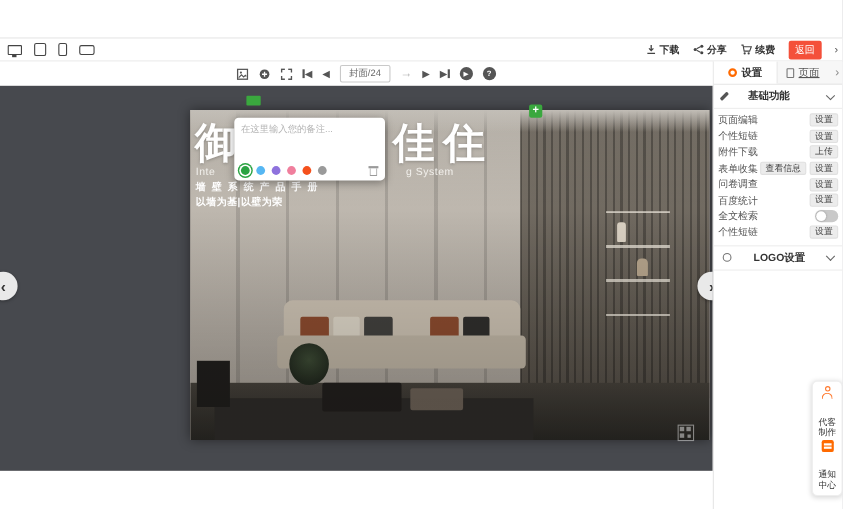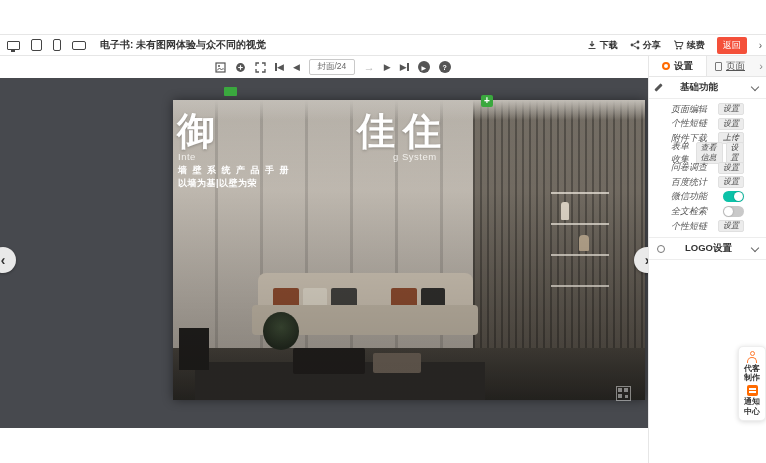--- a/index.html
+++ b/index.html
@@ -48,21 +48,21 @@
   .cu3{left:158px;width:26px;background:#41403d;}
   .cu4{left:218px;width:26px;background:#8a4a2e;}
   .cu5{left:248px;width:24px;background:#2f2e2c;}
   .ph-plant{left:90px;top:212px;width:36px;height:38px;background:radial-gradient(circle at 50% 40%,#3c4a34,#232a1f 70%);border-radius:50%;}
   .ph-table1{left:120px;top:248px;width:72px;height:26px;background:#221f1d;border-radius:2px;}
   .ph-table2{left:200px;top:253px;width:48px;height:20px;background:#6d6257;border-radius:2px;}
   .ph-shade{left:0;top:0;width:100%;height:100%;background:linear-gradient(180deg,rgba(0,0,0,.10),rgba(0,0,0,0) 30%,rgba(0,0,0,.18) 88%);}
   .cover-t{position:absolute;color:#fff;font-weight:bold;top:12px;font-size:38px;line-height:1;text-shadow:0 1px 3px rgba(0,0,0,.25);}
   .cover-t.c1{left:4px;} .cover-t.c2{left:184px;} .cover-t.c3{left:230px;}
   .cover-sub{position:absolute;top:51px;color:#f2f0ec;font-size:9.5px;letter-spacing:.5px;}
-  .cover-sub.sl{left:5px;} .cover-sub.sr{left:220px;}
+  .cover-sub.sl{left:5px;} .cover-sub.sr{left:196px;}
   .cover-l3{position:absolute;left:5px;top:64px;color:#fff;font-size:9px;font-weight:bold;letter-spacing:1.5px;}
   .cover-l4{position:absolute;left:5px;top:77px;color:#fff;font-size:9px;font-weight:bold;letter-spacing:.5px;}
   .flag{position:absolute;left:224px;top:9px;width:13px;height:9px;border-radius:1px;cursor:pointer;}
   .plusbtn{position:absolute;left:481px;top:17px;width:12px;height:12px;border-radius:2px;color:#fff;font-size:10px;line-height:11px;text-align:center;font-weight:bold;cursor:pointer;}
   .qr{position:absolute;left:616px;top:308px;width:15px;height:15px;border:1.5px solid rgba(255,255,255,.45);box-sizing:border-box;background:
       linear-gradient(rgba(255,255,255,.45),rgba(255,255,255,.45)) 1px 1px/4px 4px no-repeat,
       linear-gradient(rgba(255,255,255,.45),rgba(255,255,255,.45)) 7px 1px/4px 4px no-repeat,
       linear-gradient(rgba(255,255,255,.45),rgba(255,255,255,.45)) 1px 7px/4px 4px no-repeat,
       linear-gradient(rgba(255,255,255,.45),rgba(255,255,255,.45)) 8px 8px/3px 3px no-repeat;cursor:pointer;}
   .nav{position:absolute;top:169px;width:26px;height:26px;border-radius:50%;background:#e9e9e9;color:#333;display:flex;align-items:center;justify-content:center;font-size:14px;font-weight:bold;cursor:pointer;box-shadow:0 1px 3px rgba(0,0,0,.3);}
@@ -87,52 +87,51 @@
   .gear{width:8px;height:8px;border-radius:50%;box-sizing:border-box;}
   .gear.orange{border:2.5px solid #ff6a00;}
   .gear.dark{border:2.5px solid #555;}
   .doc{width:7px;height:9px;border:1px solid #777;border-radius:1px;box-sizing:border-box;}
   .pencil{width:3px;height:9px;background:#555;transform:rotate(45deg);border-radius:1px;}
   .logoic{width:8px;height:8px;border:1.5px solid #777;border-radius:50%;box-sizing:border-box;}
   .sec{display:flex;align-items:center;gap:20px;height:21px;padding:0 8px;border-bottom:1px solid #ededed;font-weight:bold;color:#333;font-size:9.5px;cursor:pointer;}
   .chev{width:5px;height:5px;border-right:1.4px solid #666;border-bottom:1.4px solid #666;margin-left:auto;}
   .chev.down{transform:rotate(45deg);margin-top:-2px;}
   .chev.up{transform:rotate(-135deg);margin-top:2px;}
-  .items{padding:3px 22px 4px;border-bottom:1px solid #ededed;font-style:italic;}
+  .items{padding:3px 4px 4px;border-bottom:1px solid #ededed;}
   .row{display:flex;align-items:center;height:14.6px;}
   .row .lbl{font-size:9px;color:#555;}
   .row .btns{margin-left:auto;display:flex;gap:3px;}
   .sbtn{font-size:8px;color:#444;background:#ececec;border:1px solid #e0e0e0;border-radius:2px;padding:0px 4px;line-height:10px;cursor:pointer;}
   .toggle{margin-left:auto;width:21px;height:11px;border-radius:6px;position:relative;cursor:pointer;}
   .toggle .knob{position:absolute;top:1px;width:9px;height:9px;border-radius:50%;background:#fff;box-shadow:0 0 2px rgba(0,0,0,.3);}
   .toggle.on .knob{right:1px;} .toggle.off{background:#c9c9c9;} .toggle.off .knob{left:1px;}
   
   .floatcard{position:absolute;left:738px;top:346px;width:26px;background:#fff;border:1px solid #eee;border-radius:5px;box-shadow:0 1px 5px rgba(0,0,0,.15);padding:4px 0;display:flex;flex-direction:column;align-items:center;gap:3px;}
-  .fitem{display:flex;flex-direction:column;align-items:center;gap:1px;cursor:pointer;font-weight:bold;}
+  .fitem{display:flex;flex-direction:column;align-items:center;gap:16px;cursor:pointer;}
   .fitem .flabel{width:20px;font-size:8px;line-height:1.15;color:#333;text-align:center;word-break:break-all;}
   .person{position:relative;width:12px;height:12px;}
   .person .head{position:absolute;left:3.5px;top:0;width:5px;height:5px;border-radius:50%;border:1.3px solid #ff7a2f;box-sizing:border-box;}
   .person .body{position:absolute;left:1px;top:5.5px;width:10px;height:6px;border:1.3px solid #ff7a2f;border-bottom:none;border-radius:5px 5px 0 0;box-sizing:border-box;}
   .sqic{width:11px;height:11px;border-radius:2px;position:relative;}
   .sqic:after{content:"";position:absolute;left:2px;top:3px;width:7px;height:1.4px;background:#fff;box-shadow:0 3px 0 #fff;}
   svg{display:block;}
 </style>
 </head>
 <body>
 
 <div class="app">
 
   <div class="topbar">
     <div class="devices">
       <span class="dev monitor"></span>
       <span class="dev tablet"></span>
       <span class="dev phone"></span>
       <span class="dev land"></span>
     </div>
-    <span class="book-title">电子书: 未有图网体验与众不同的视觉</span>
     <div class="top-actions">
       <span class="top-act">
         <svg width="10" height="10" viewBox="0 0 10 10">
             <path d="M5 1v5M3 4l2 2 2-2M1.5 8.5h7" stroke="#444" fill="none" stroke-width="1.2"></path>
           </svg>
         <span>下载</span>
       </span>
       <span class="top-act">
         <svg width="10" height="10" viewBox="0 0 10 10">
             <circle cx="8" cy="2" r="1.4" fill="#444"></circle>
@@ -222,20 +221,35 @@
       <span class="cover-t c2">佳</span>
       <span class="cover-t c3">住</span>
       <span class="cover-sub sl">Inte</span>
       <span class="cover-sub sr">g System</span>
       <span class="cover-l3">墙 壁 系 统 产 品 手 册</span>
       <span class="cover-l4">以墙为基|以壁为荣</span>
     </div>
 
     <div class="flag" style="background: rgb(58, 168, 62);"></div>
 
+    <div class="popover">
+      <textarea placeholder="在这里输入您的备注..." style=""></textarea>
+      <div class="dotrow">
+        <span class="dot sel" style="background: rgb(42, 163, 66);"></span>
+        <span class="dot" style="background: rgb(86, 183, 243);"></span>
+        <span class="dot" style="background: rgb(142, 114, 221);"></span>
+        <span class="dot" style="background: rgb(240, 127, 157);"></span>
+        <span class="dot" style="background: rgb(245, 81, 29);"></span>
+        <span class="dot" style="background: rgb(154, 154, 154);"></span>
+        <span class="trash">
+            <span class="lid"></span>
+            <span class="bin"></span>
+          </span>
+      </div>
+    </div>
 
     <div class="plusbtn" style="background: rgb(58, 168, 62);">+</div>
     <div class="qr"></div>
     <div class="nav left">‹</div>
     <div class="nav right">›</div>
   </div>
 
   <div class="sidebar">
     <div class="tabs">
       <div class="tab active">
@@ -285,26 +299,20 @@
       <div class="row">
         <span class="lbl">问卷调查</span>
         <span class="btns">
             <span class="sbtn">设置</span>
           </span>
       </div>
       <div class="row">
         <span class="lbl">百度统计</span>
         <span class="btns">
             <span class="sbtn">设置</span>
-          </span>
-      </div>
-      <div class="row">
-        <span class="lbl">微信功能</span>
-        <span class="toggle on" style="background: rgb(12, 194, 168);">
-            <span class="knob"></span>
           </span>
       </div>
       <div class="row">
         <span class="lbl">全文检索</span>
         <span class="toggle off">
             <span class="knob"></span>
           </span>
       </div>
       <div class="row">
         <span class="lbl">个性短链</span>

